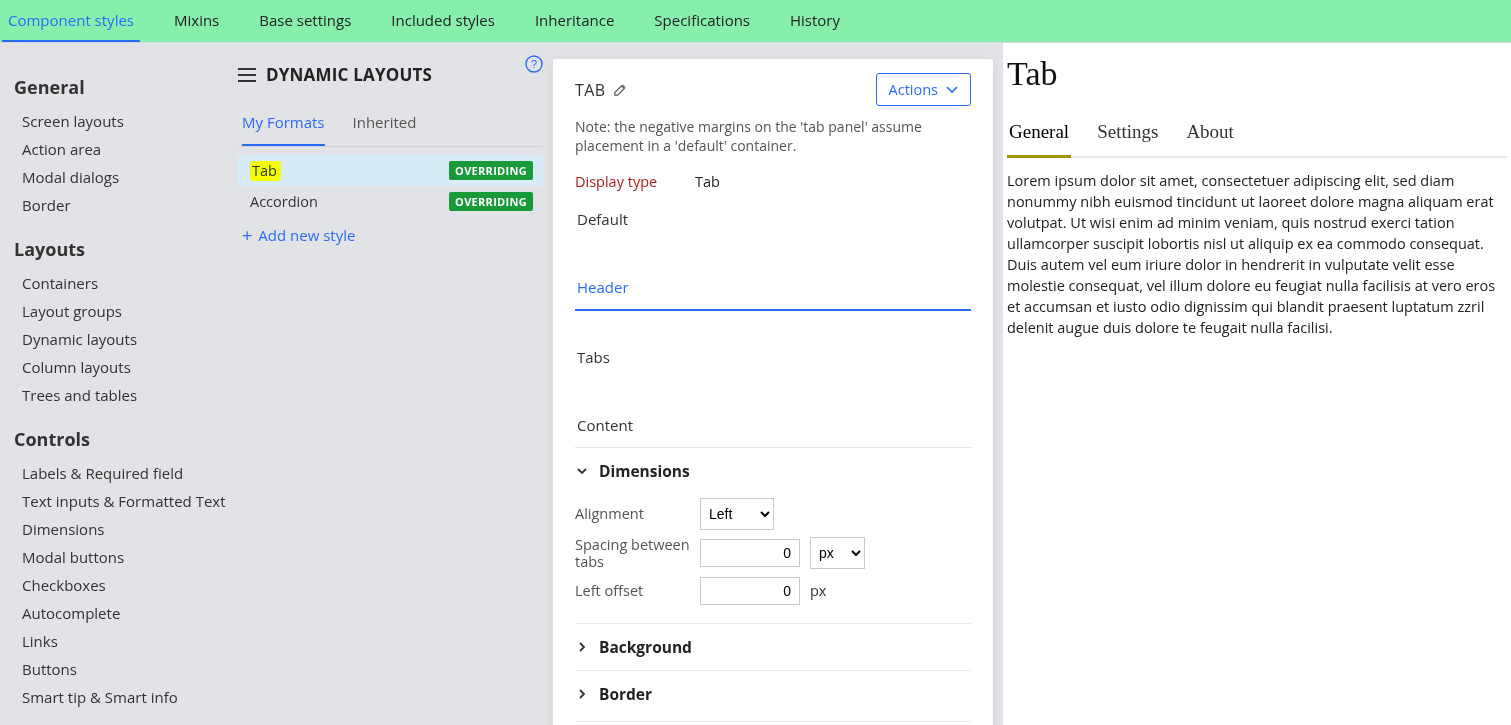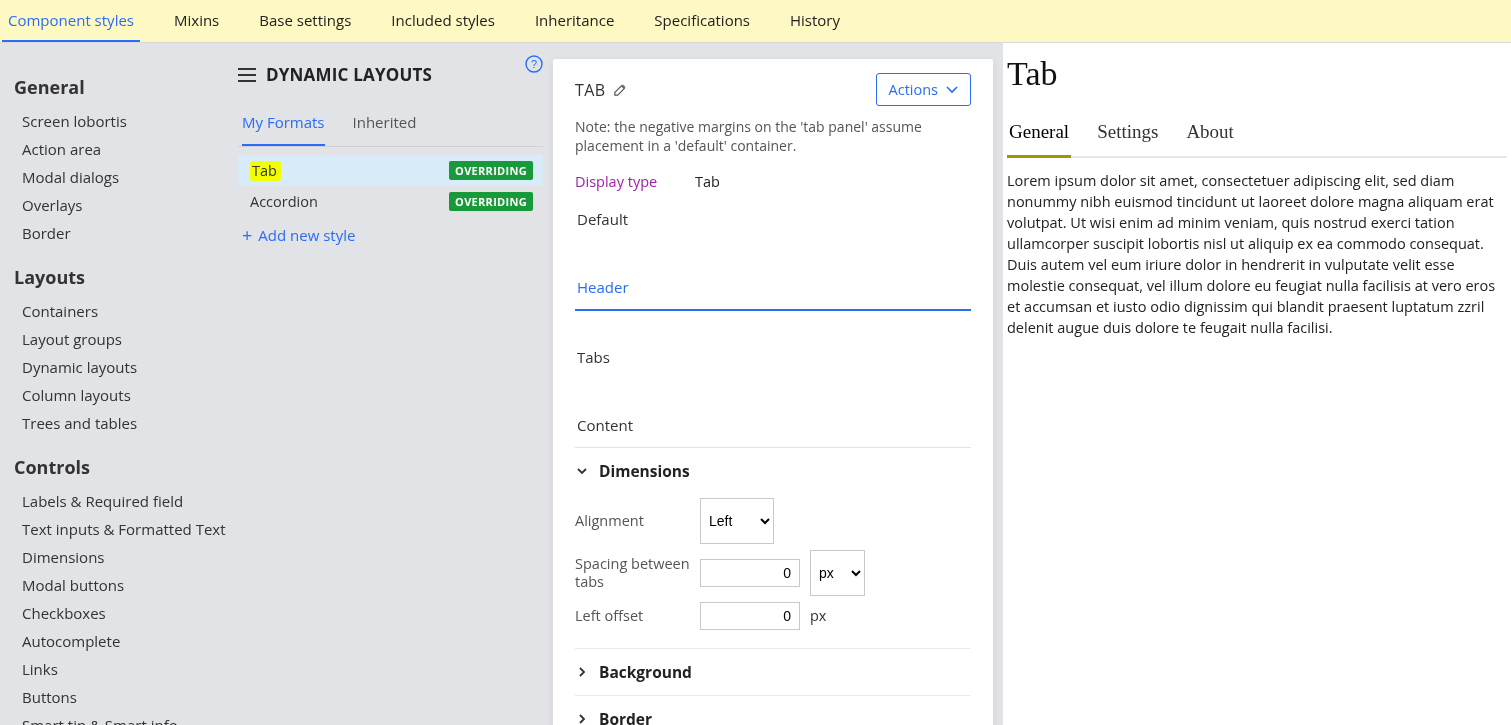--- a/index.html
+++ b/index.html
@@ -1,20 +1,20 @@
 <!DOCTYPE html>
 <html><head>
   <meta charset="utf-8">
   <style>
     * { box-sizing: border-box; margin: 0; padding: 0; }
     html, body { height: 100%; font-family: "Segoe UI", "Open Sans", Arial, sans-serif; background:#e2e3e6; color:#222; }
     body { width:1511px; height:725px; overflow:hidden; }
 
     
-    .top-tabs { display:flex; gap:28px; padding:6px 2px 0 2px; border-bottom:1px solid #d7d8db; background:#fef9c3; font-size:15px; }
+    .top-tabs { display:flex; gap:28px; padding:6px 2px 0 2px; border-bottom:1px solid #d7d8db; background:#86efac; font-size:15px; }
     .top-tabs .tab { padding:4px 6px 10px 6px; cursor:pointer; color:#222; }
     .top-tabs .tab.active { color:#2a6cf6; border-bottom:2px solid #2a6cf6; }
 
     .cols { display:flex; width:100%; height:calc(100% - 34px); }
 
     
     .nav { width:238px; padding:22px 8px 8px 14px; font-size:15px; }
     .nav-group-title { font-weight:700; font-size:18px; color:#333; margin:18px 0 8px 0; }
     .nav-group-title:first-child { margin-top:10px; }
     .nav-item { padding:4px 0 4px 8px; color:#333; cursor:pointer; }
@@ -37,34 +37,34 @@
     .add-style { display:flex; align-items:center; gap:6px; color:#2a6cf6; padding:8px 0 0 4px; cursor:pointer; font-size:15px; }
     .add-style .plus { font-size:18px; line-height:14px; }
 
     
     .panel { width:440px; background:#fff; margin:16px 0 0 0; padding:14px 22px 24px 22px; box-shadow:0 3px 10px rgba(0,0,0,.08); height:fit-content; border-radius:2px; }
     .panel-head { display:flex; justify-content:space-between; align-items:center; }
     .panel-title { font-size:16px; font-weight:400; letter-spacing:.4px; color:#333; display:flex; align-items:center; gap:8px; }
     .actions-btn { border:1px solid #2a6cf6; color:#2a6cf6; background:#fff; padding:6px 12px; font-size:14.5px; border-radius:3px; cursor:pointer; display:flex; align-items:center; gap:8px; }
     .note { color:#555; font-size:14px; margin:12px 0 16px 0; line-height:1.35; }
     .kv { display:flex; align-items:center; font-size:14.5px; margin-bottom:10px; }
-    .kv .k { width:120px; color:#a21caf; }
+    .kv .k { width:120px; color:#b91c1c; }
     .kv .v { color:#222; }
     .panel-tabs { display:flex; gap:28px; border-bottom:1px solid #e3e4e8; margin-top:4px;flex-direction:column; }
     .panel-tabs .ptab { padding:8px 2px 12px 2px; cursor:pointer; font-size:15px; color:#333; }
     .panel-tabs .ptab.active { color:#2a6cf6; border-bottom:2px solid #2a6cf6; }
 
     .section { border-bottom:1px solid #e9eaee; padding:12px 0; }
     .section-head { display:flex; align-items:center; gap:10px; font-weight:700; font-size:15.5px; cursor:pointer; }
     .chevron { width:14px; height:14px; display:inline-block; }
     .section-body { padding-top:10px; }
     .form-row { display:flex; align-items:center; font-size:14.5px; margin:6px 0; }
     .form-row .lbl { width:125px; color:#555; }
     .form-row input[type=text] { border:1px solid #c8c9cf; height:28px; padding:2px 8px; font-size:14px; text-align:right; }
-    .form-row select { border:1px solid #c8c9cf; height:46px; font-size:14px; background:#fff; padding:2px 4px; }
+    .form-row select { border:1px solid #c8c9cf; height:32px; font-size:14px; background:#fff; padding:2px 4px; }
     .form-row .unit { margin-left:10px; color:#333; }
     .w100 { width:100px; }
     .w55 { width:55px; }
     .hl-blob { position:absolute; width:52px; height:24px; background:#f3ff00; border-radius:16px 8px 16px 14px; transform:rotate(-2deg); z-index:-1; left:-8px; top:2px;}
     .rel { position:relative; }
 
     .panel .divider { height:1px; background:#e9eaee; margin:4px 0 12px 0; }
 
     
     .preview { flex:1; background:#fff; margin:0 0 0 10px; padding:8px 4px 10px 4px; height:100%; }
@@ -86,24 +86,23 @@
     <div class="tab">Included styles</div>
     <div class="tab">Inheritance</div>
     <div class="tab">Specifications</div>
     <div class="tab">History</div>
   </div>
 
 <div class="cols">
 
   <div class="nav" id="left-nav">
       <div class="nav-group-title">General</div>
-      <div class="nav-item">Screen lobortis</div>
+      <div class="nav-item">Screen layouts</div>
       <div class="nav-item">Action area</div>
       <div class="nav-item">Modal dialogs</div>
-      <div class="nav-item">Overlays</div>
       <div class="nav-item">Border</div>
       <div class="nav-group-title">Layouts</div>
       <div class="nav-item">Containers</div>
       <div class="nav-item">Layout groups</div>
       <div class="nav-item">Dynamic layouts</div>
       <div class="nav-item">Column layouts</div>
       <div class="nav-item">Trees and tables</div>
       <div class="nav-group-title">Controls</div>
       <div class="nav-item">Labels &amp; Required field</div>
       <div class="nav-item">Text inputs &amp; Formatted Text</div>

